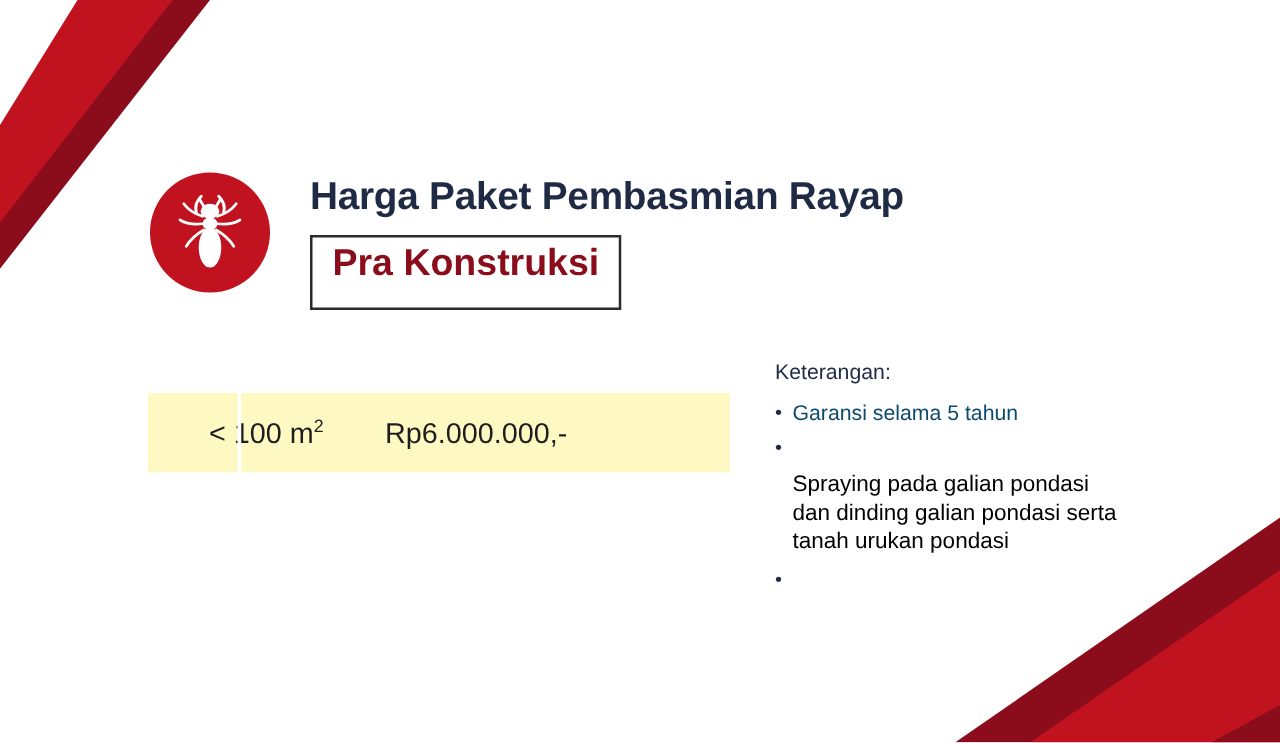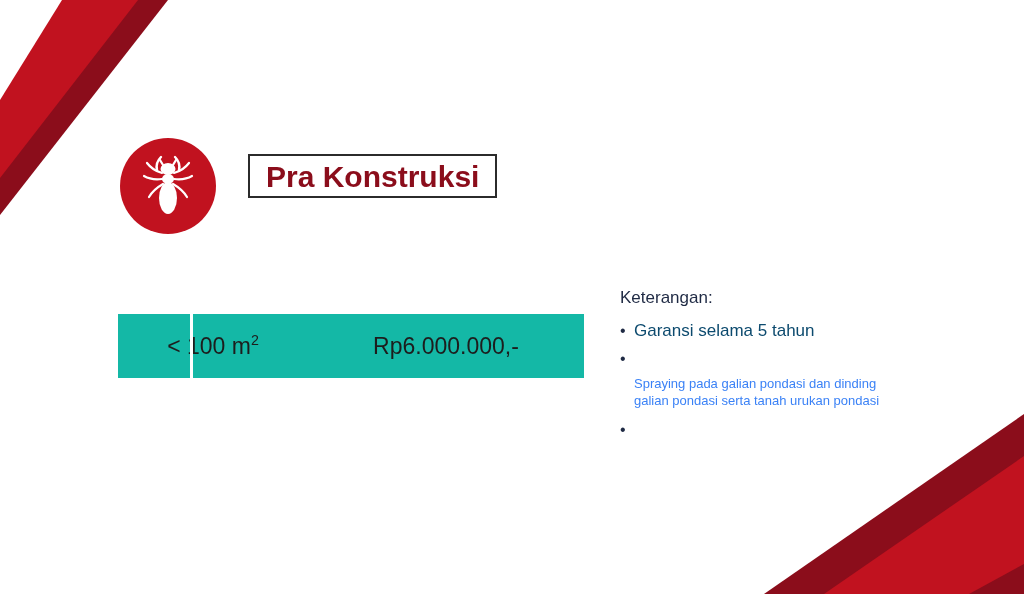--- a/index.html
+++ b/index.html
@@ -68,21 +68,21 @@
     font-weight: bold;
     color: #1f2a44;
     letter-spacing: -0.2px;
     white-space: nowrap;
     line-height: 1.1;
   }
   .title-box {
     margin-top: 14px;
     display: inline-block;
     border: 2px solid #2b2b2b;
-    padding: 6px 16px 4px 16px;
+    padding: 6px 16px 20px 16px;
     text-align: center;
   }
   .title-sub {
     font-size: 30px;
     font-weight: bold;
     color: #8b0d1b;
     line-height: 1;
     white-space: nowrap;
   }
 
@@ -91,33 +91,32 @@
     position: absolute;
     left: 118px;
     top: 314px;
     width: 466px;
     border-collapse: collapse;
   }
   .price-table td {
     padding: 0;
     vertical-align: middle;
   }
-  .row-light td { background: #14b8a6; }
+  .row-light td { background: #fef9c3; }
   .row-dark td { background: #c4c4c4; }
   .cell-area {
     width: 190px;
     height: 64px;
     text-align: center;
     font-size: 23px;
     color: #1d1d1d;
     position: relative;
   }
   .row-dark .cell-area { height: 74px; }
   .cell-price {
-    text-align: center;
     font-size: 23px;
     color: #1d1d1d;
     line-height: 1.22;
     position: relative;
   }
   .divider {
     position: absolute;
     left: 190px;
     top: 314px;
     width: 3px;
@@ -155,22 +154,22 @@
     line-height: 22px;
     color: #1f2a44;
   }
   .note-text {
     font-size: 17px;
     color: #0c4a6e;
     line-height: 1.32;
   }
   .note-sub {
     margin: 2px 0 10px 14px;
-    font-size: 13px;
-    color: #3b82f6;
+    font-size: 18px;
+    color: #000000;
     line-height: 1.25;
     max-width: 270px;
   }
   .note-bold .note-text {
     font-weight: bold;
   }
 </style>
 </head>
 <body>
 
@@ -221,20 +220,21 @@
             <path d="M35 28 C43 29 48 28 53 25" stroke="#ffffff" stroke-width="2.2" fill="none" stroke-linecap="round"></path>
             <path d="M24 33 C17 37 13 41 10 46" stroke="#ffffff" stroke-width="2.2" fill="none" stroke-linecap="round"></path>
             <path d="M34 33 C41 37 45 41 48 46" stroke="#ffffff" stroke-width="2.2" fill="none" stroke-linecap="round"></path>
 
             <ellipse cx="29" cy="47" rx="9" ry="16"></ellipse>
           </g>
         </svg>
       </span>
     </div>
     <div class="header-text">
+      <div class="title-main">Harga Paket Pembasmian Rayap</div>
       <div class="title-box">
         <div class="title-sub">Pra Konstruksi</div>
       </div>
     </div>
   </div>
 
   <table class="price-table">
     <tbody>
       <tr class="row-light">
         <td class="cell-area">

